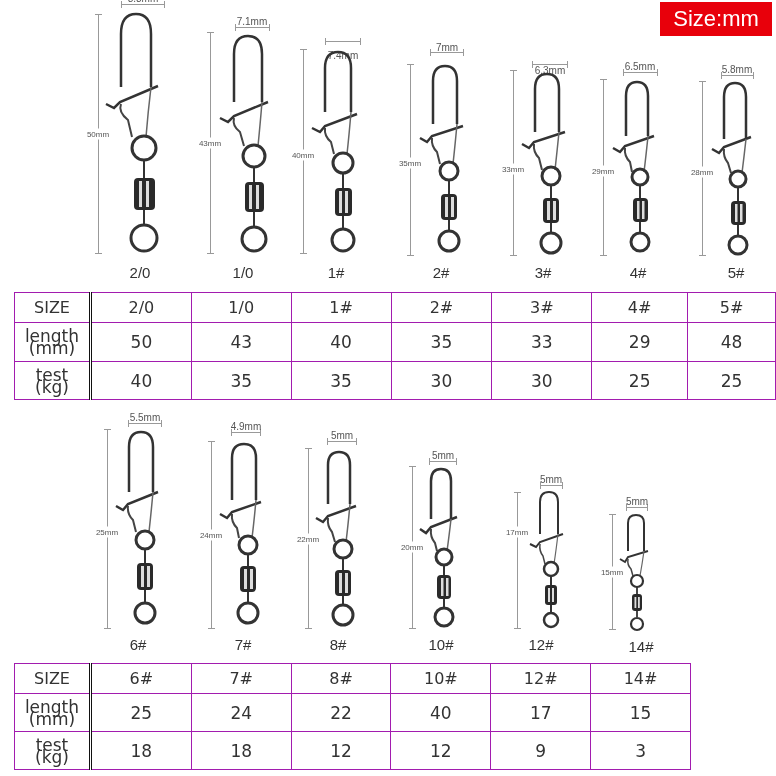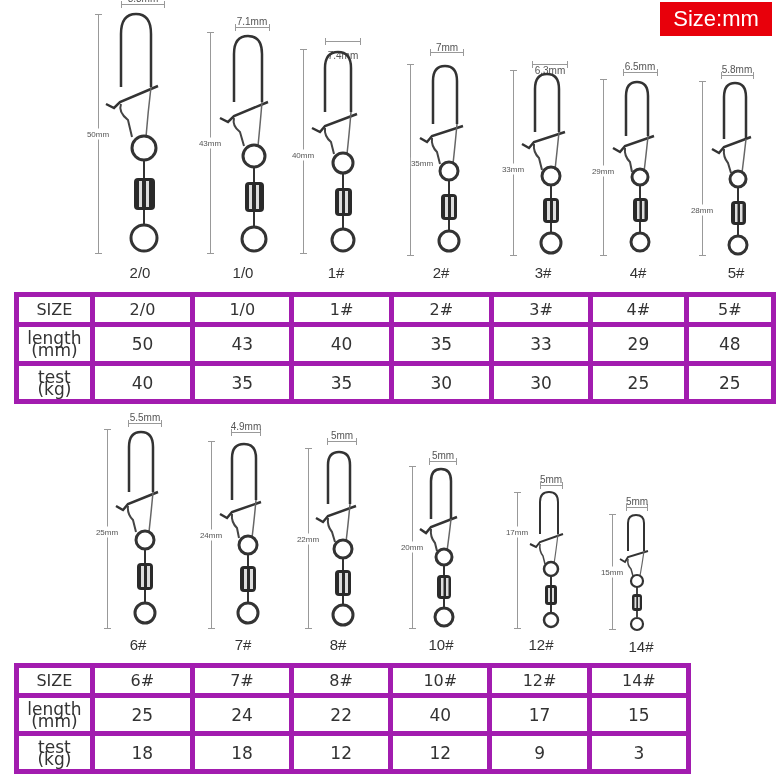--- a/index.html
+++ b/index.html
@@ -10,21 +10,21 @@
   .vline:before,.vline:after{content:"";position:absolute;left:-3px;width:7px;height:1px;background:#999;}
   .vline:before{top:0}.vline:after{bottom:0}
   .hlen{position:absolute;font-size:8px;color:#555;background:#fff;padding:1px 0;white-space:nowrap;transform:translate(-50%,-50%);font-family:"Liberation Sans",sans-serif;}
   .wline{position:absolute;height:1px;background:#999;}
   .wline:before,.wline:after{content:"";position:absolute;top:-3px;width:1px;height:7px;background:#999;}
   .wline:before{left:0}.wline:after{right:0}
   .wlab{position:absolute;font-size:10px;color:#555;white-space:nowrap;transform:translateX(-50%);font-family:"Liberation Sans",sans-serif;}
   .sizelab{position:absolute;font-size:15px;color:#333;transform:translateX(-50%);white-space:nowrap;font-family:"Liberation Sans",sans-serif;}
   svg.snap{position:absolute;overflow:visible;}
   table.spec{position:absolute;border-collapse:collapse;font-family:"DejaVu Sans",sans-serif;}
-  table.spec td{border:5px solid #a21caf;text-align:center;color:#333;padding:0;}
+  table.spec td{border:1px solid #a21caf;text-align:center;color:#333;padding:0;}
   table.spec td.hdr{border-right:3px double #111;font-size:13px;line-height:12px;}
   table.spec td.hdr.size{font-size:16px;}
   table.spec tr.r0 td{font-size:16px;}
   table.spec tr.r1 td,table.spec tr.r2 td{font-size:17px;}
 </style>
 </head>
 <body>
 
 <div class="badge">Size:mm</div>
 
@@ -88,21 +88,21 @@
       <rect x="27" y="141" width="3" height="22" fill="#ddd"></rect>
       <rect x="33" y="141" width="3" height="22" fill="#ddd"></rect>
       <line x1="31" y1="166" x2="31" y2="178" stroke="#333" stroke-width="2"></line>
       <circle cx="31" cy="190" r="11" fill="none" stroke="#333" stroke-width="3"></circle>
     </svg>
     <div class="sizelab" style="left:336px;top:264px;">1#</div>
   </div>
 
   <div class="item">
     <div class="vline" style="left:410px;top:64px;height:192px;"></div>
-    <div class="hlen" style="left:422px;top:163px;">35mm</div>
+    <div class="hlen" style="left:410px;top:163px;">35mm</div>
     <div class="wline" style="left:430px;top:52px;width:34px;"></div>
     <div class="wlab" style="left:447px;top:42px;">7mm</div>
     <svg class="snap" style="left:420px;top:64px;" width="50" height="192" viewBox="0 0 50 192">
       <path d="M13 60 L13 17 Q13 2 25 2 Q37 2 37 17 L37 60" fill="none" stroke="#333" stroke-width="2.5"></path>
       <path d="M0 74 L7 78 L12 72 L43 62" fill="none" stroke="#333" stroke-width="2.5"></path>
       <path d="M12 74 Q11 82 17 88 L20 100" fill="none" stroke="#444" stroke-width="2"></path>
       <path d="M37 60 Q35 82 33 100" fill="none" stroke="#666" stroke-width="1.5"></path>
       <circle cx="29" cy="107" r="9" fill="none" stroke="#333" stroke-width="3"></circle>
       <line x1="29" y1="116" x2="29" y2="130" stroke="#333" stroke-width="2"></line>
       <rect x="21" y="130" width="16" height="26" rx="4" fill="#2a2a2a"></rect>
@@ -151,21 +151,21 @@
       <rect x="24" y="121" width="2.5" height="18" fill="#ddd"></rect>
       <rect x="29" y="121" width="2.5" height="18" fill="#ddd"></rect>
       <line x1="27" y1="142" x2="27" y2="152" stroke="#333" stroke-width="2"></line>
       <circle cx="27" cy="162" r="9" fill="none" stroke="#333" stroke-width="3"></circle>
     </svg>
     <div class="sizelab" style="left:638px;top:264px;">4#</div>
   </div>
 
   <div class="item">
     <div class="vline" style="left:702px;top:81px;height:175px;"></div>
-    <div class="hlen" style="left:702px;top:172px;margin-top:38px;">28mm</div>
+    <div class="hlen" style="left:702px;top:172px;">28mm</div>
     <div class="wline" style="left:721px;top:75px;width:33px;"></div>
     <div class="wlab" style="left:737px;top:64px;">5.8mm</div>
     <svg class="snap" style="left:712px;top:81px;" width="46" height="176" viewBox="0 0 46 176">
       <path d="M12 58 L12 16 Q12 2 23 2 Q34 2 34 16 L34 58" fill="none" stroke="#333" stroke-width="2.5"></path>
       <path d="M0 68 L7 72 L12 66 L39 56" fill="none" stroke="#333" stroke-width="2.5"></path>
       <path d="M12 68 Q11 76 16 82 L19 92" fill="none" stroke="#444" stroke-width="2"></path>
       <path d="M34 58 Q32 76 30 92" fill="none" stroke="#666" stroke-width="1.5"></path>
       <circle cx="26" cy="98" r="8" fill="none" stroke="#333" stroke-width="3"></circle>
       <line x1="26" y1="106" x2="26" y2="120" stroke="#333" stroke-width="2"></line>
       <rect x="19" y="120" width="15" height="24" rx="4" fill="#2a2a2a"></rect>

